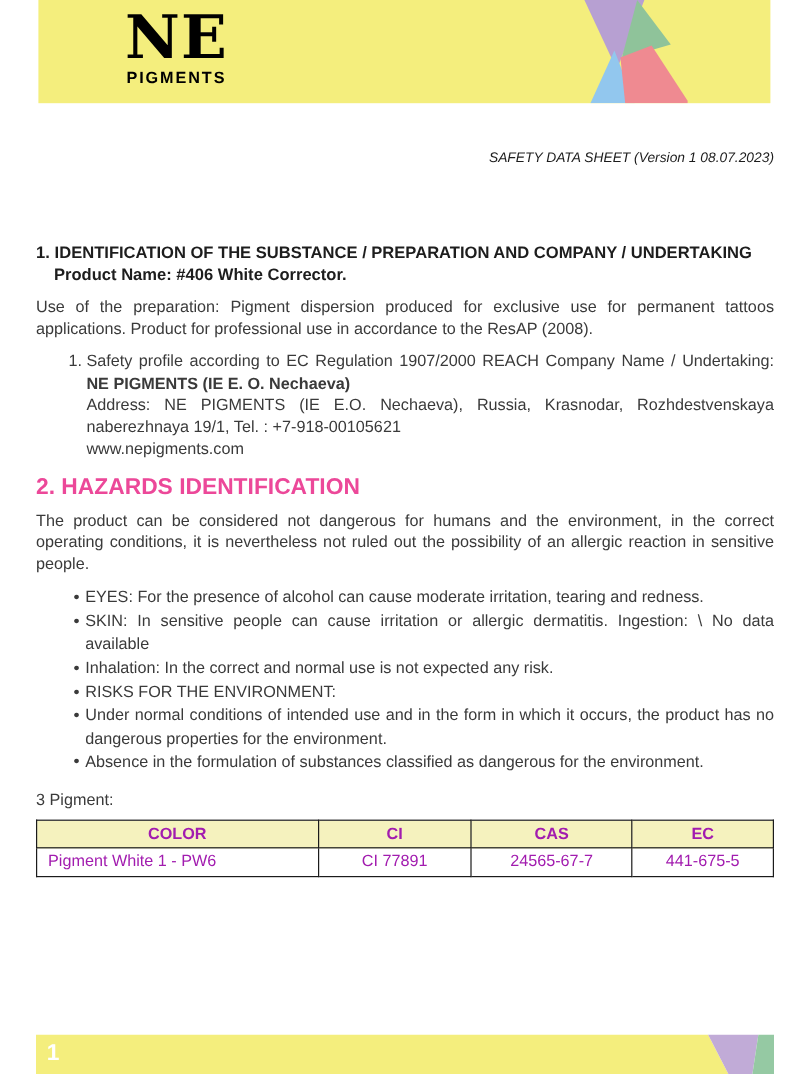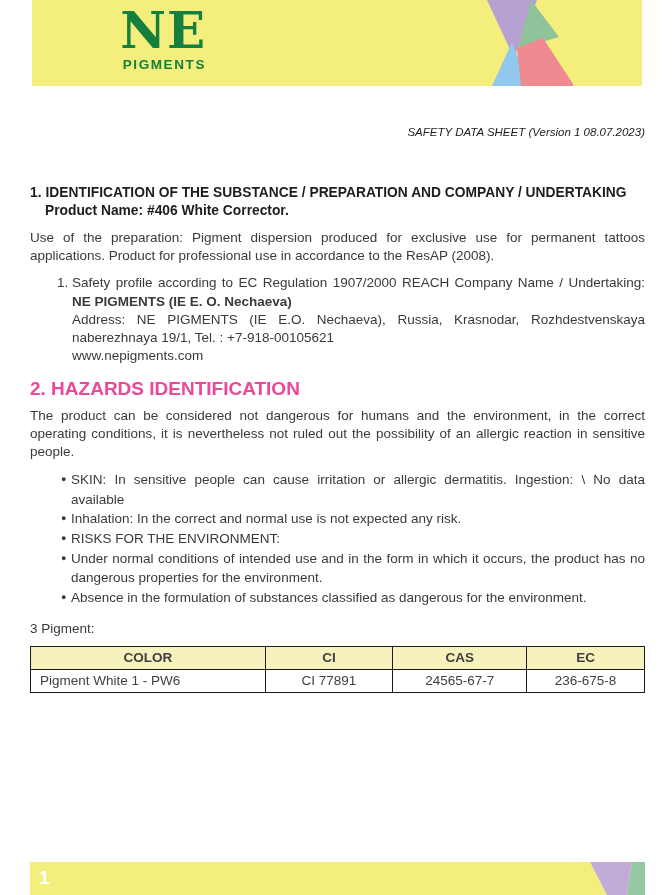--- a/index.html
+++ b/index.html
@@ -13,38 +13,38 @@
     color: #3a3a3a;
   }
   
   .header-band {
     position: absolute; left: 32px; top: 0;
     width: 610px; height: 86px;
   }
   .header-shapes { position: absolute; left: 0; top: 0; width: 610px; height: 86px; display: block; }
   .logo {
     position: absolute; left: 56px; top: 3px; width: 118px;
-    text-align: right; color: #15803d;
+    text-align: center; color: #000000;
   }
   .logo-ne {
     font-family: "DejaVu Serif", serif;
     font-weight: 700; font-size: 50px; line-height: 56px; letter-spacing: 1px;
   }
   .logo-sub {
     font-size: 13.5px; font-weight: 700; letter-spacing: 1.6px; line-height: 14px;
     margin-top: -1px;
   }
   
   .doc-line {
     position: absolute; top: 126px; right: 27px;
     font-style: italic; font-size: 11.5px; color: #1c1c1c;
   }
   
   .content {
-    position: absolute; left: 30px; top: 184px; width: 615px;
+    position: absolute; left: 30px; top: 202px; width: 615px;
     font-size: 13.5px; line-height: 18.2px;
   }
   .h1 {
     font-weight: bold; color: #1d1d1d; font-size: 13.8px; line-height: 18px;
     padding-left: 15px; text-indent: -15px;
   }
   .h1 .hnum { margin-right: 4px; }
   .h1.indent { text-indent: 0; }
   .p-use { margin-top: 9px; text-align: justify; }
   .num-item { position: relative; margin-top: 9px; padding-left: 42px; }
@@ -58,21 +58,21 @@
     text-align: justify; line-height: 19.6px;
   }
   ul.bullets li::before {
     content: "\25CF";
     position: absolute; left: 31px; top: 0;
     font-size: 9px; line-height: 19.6px;
   }
   .pigment-label { margin-top: 13px; }
   table.pigments {
     width: 100%; margin-top: 7px;
-    border-collapse: collapse; color: #404040;
+    border-collapse: collapse; color: #a21caf;
   }
   table.pigments th, table.pigments td {
     border: 1.6px solid #1b1b1b;
     font-size: 13.5px; height: 23px; padding: 2px 6px;
     text-align: center;
   }
   table.pigments th { font-weight: bold; }
   table.pigments td.first { text-align: left; padding-left: 9px; }
   
   .footer { position: absolute; left: 30px; top: 862px; width: 615px; height: 33px; }
@@ -113,20 +113,21 @@
       <span class="num">1.</span>
       <p><span>Safety profile according to EC Regulation 1907/2000 REACH Company Name / Undertaking: </span><strong>NE PIGMENTS (IE E. O. Nechaeva)</strong></p>
       <p>Address: NE PIGMENTS (IE E.O. Nechaeva), Russia, Krasnodar, Rozhdestvenskaya naberezhnaya 19/1, Tel. : +7-918-00105621</p>
       <p>www.nepigments.com</p>
     </div>
 
     <div class="h2">2. HAZARDS IDENTIFICATION</div>
     <p class="p-intro">The product can be considered not dangerous for humans and the environment, in the correct operating conditions, it is nevertheless not ruled out the possibility of an allergic reaction in sensitive people.</p>
 
     <ul class="bullets">
+      <li>EYES: For the presence of alcohol can cause moderate irritation, tearing and redness.</li>
       <li>SKIN: In sensitive people can cause irritation or allergic dermatitis. Ingestion: \ No data available</li>
       <li>Inhalation: In the correct and normal use is not expected any risk.</li>
       <li>RISKS FOR THE ENVIRONMENT:</li>
       <li>Under normal conditions of intended use and in the form in which it occurs, the product has no dangerous properties for the environment.</li>
       <li>Absence in the formulation of substances classified as dangerous for the environment.</li>
     </ul>
 
     <p class="pigment-label">3 Pigment:</p>
 
     <table class="pigments">
@@ -142,21 +143,21 @@
           <th style="background-color: rgb(245, 242, 190);">CI</th>
           <th style="background-color: rgb(245, 242, 190);">CAS</th>
           <th style="background-color: rgb(245, 242, 190);">EC</th>
         </tr>
       </thead>
       <tbody>
         <tr>
           <td class="first">Pigment White 1 - PW6</td>
           <td>CI 77891</td>
           <td>24565-67-7</td>
-          <td>236-675-8</td>
+          <td>441-675-5</td>
         </tr>
       </tbody>
     </table>
 
   </div>
 
   <div class="footer">
     <svg viewBox="0 0 615 33" width="615" height="33">
       <polygon points="0,0 560,0 577,33 0,33" fill="#F4EE7D"></polygon>
       <polygon points="560,0 602,0 597,33 577,33" fill="#C1ABD7"></polygon>

